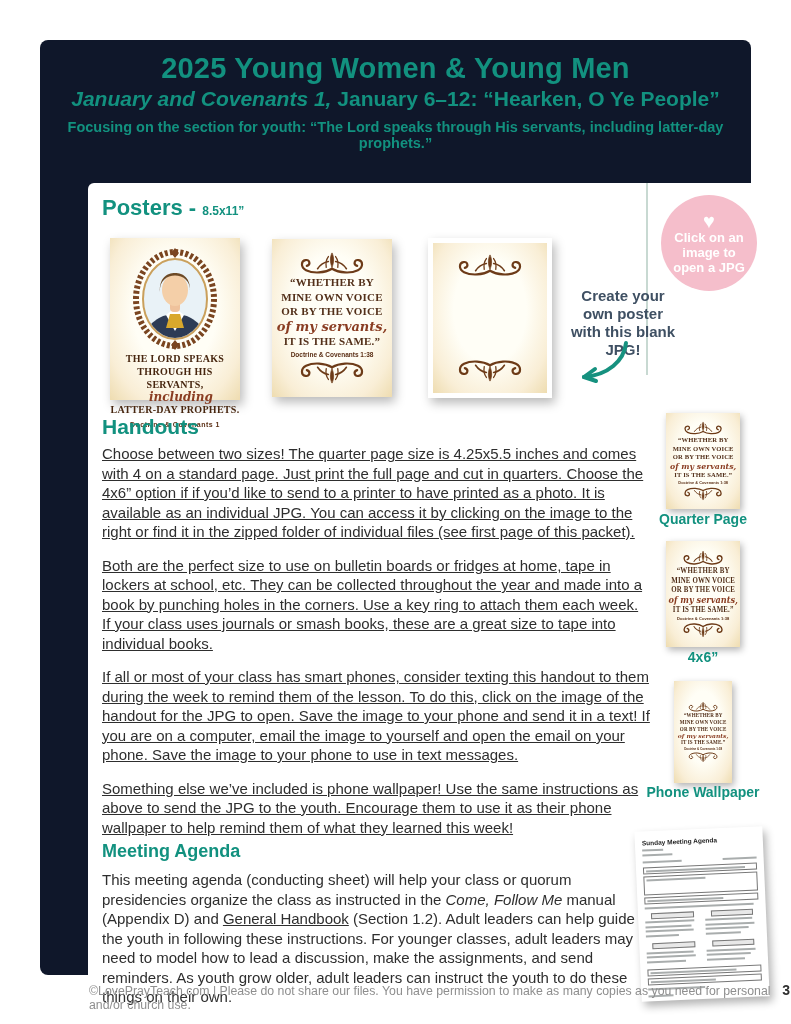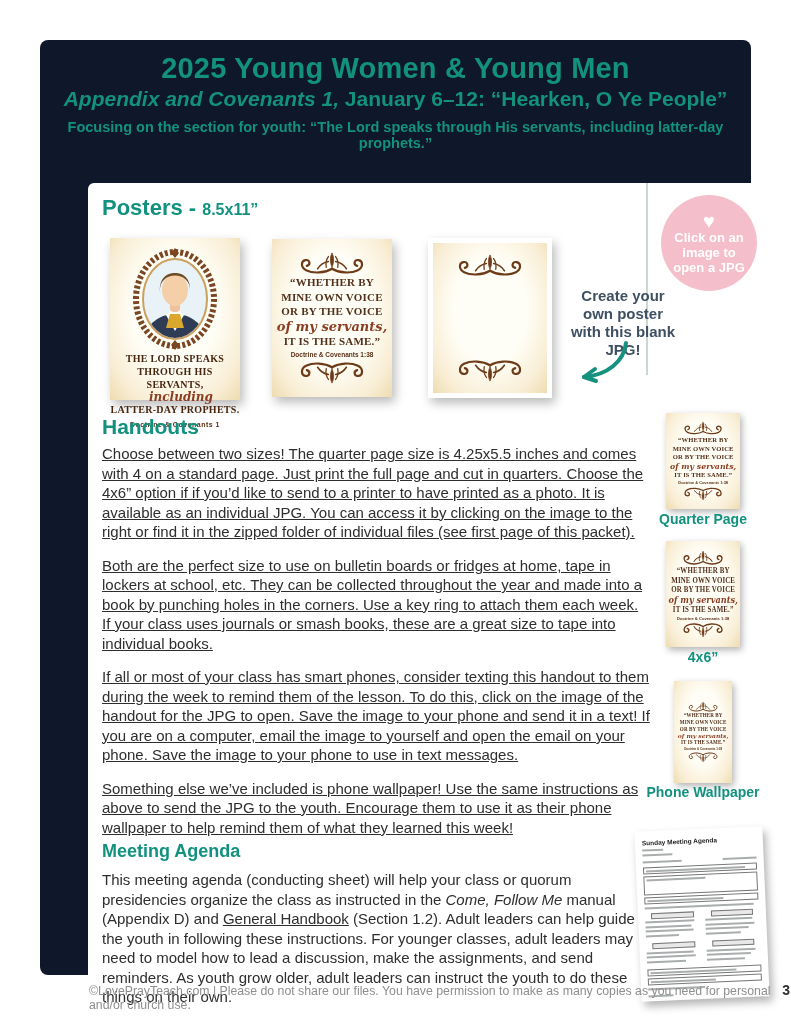--- a/index.html
+++ b/index.html
@@ -15,21 +15,21 @@
   .hdr-sub .book{font-style:italic;}
   .hdr-focus{top:79px;font-size:14.5px;font-weight:bold;}
 
   
   .panel{position:absolute;left:48px;top:143px;width:695px;height:824px;
          background:#ffffff;border-radius:6px;}
   .divider{position:absolute;left:558px;top:0;width:2px;height:192px;background:#c8d9d2;}
 
   .sec-h{position:absolute;color:#12917f;font-weight:bold;}
   .posters-h{left:14px;top:12px;font-size:22px;}
-  .posters-h .size{font-size:16px;}
+  .posters-h .size{font-size:12px;}
   .handouts-h{left:14px;top:232px;font-size:21px;}
   .ma-h{left:14px;top:658px;font-size:18px;}
 
   .copy{position:absolute;left:14px;width:548px;color:#2e2e2e;font-size:15px;line-height:19.5px;}
   .copy p{margin:0 0 14px 0;}
   .handouts-copy{top:261px;text-decoration:underline;}
   .ma-copy{top:687px;}
   .ma-copy .link{text-decoration:underline;}
   .ma-copy i{font-style:italic;}
 
@@ -117,21 +117,21 @@
     <clipPath id="pclip">
         <ellipse cx="46" cy="51" rx="31" ry="39"></ellipse>
       </clipPath>
   </defs>
 </svg>
 
 <div class="page">
 
   <div class="frame">
     <div class="hdr hdr-title">2025 Young Women &amp; Young Men</div>
-    <div class="hdr hdr-sub"><span class="book">Appendix and Covenants 1,</span><span> January 6–12: “Hearken, O Ye People”</span></div>
+    <div class="hdr hdr-sub"><span class="book">January and Covenants 1,</span><span> January 6–12: “Hearken, O Ye People”</span></div>
     <div class="hdr hdr-focus">Focusing on the section for youth: “The Lord speaks through His servants, including latter-day prophets.”</div>
 
     <div class="panel">
       <div class="divider"></div>
 
       <div class="sec-h posters-h"><span>Posters - </span><span class="size">8.5x11”</span></div>
 
       <div class="sheet cream poster1">
         <svg width="92" height="102" viewBox="0 0 92 102" style="margin:10px auto 2px auto">
           <ellipse cx="46" cy="51" rx="39" ry="47" fill="none" stroke="#7a4520" stroke-width="6" stroke-dasharray="3 2.2"></ellipse>

